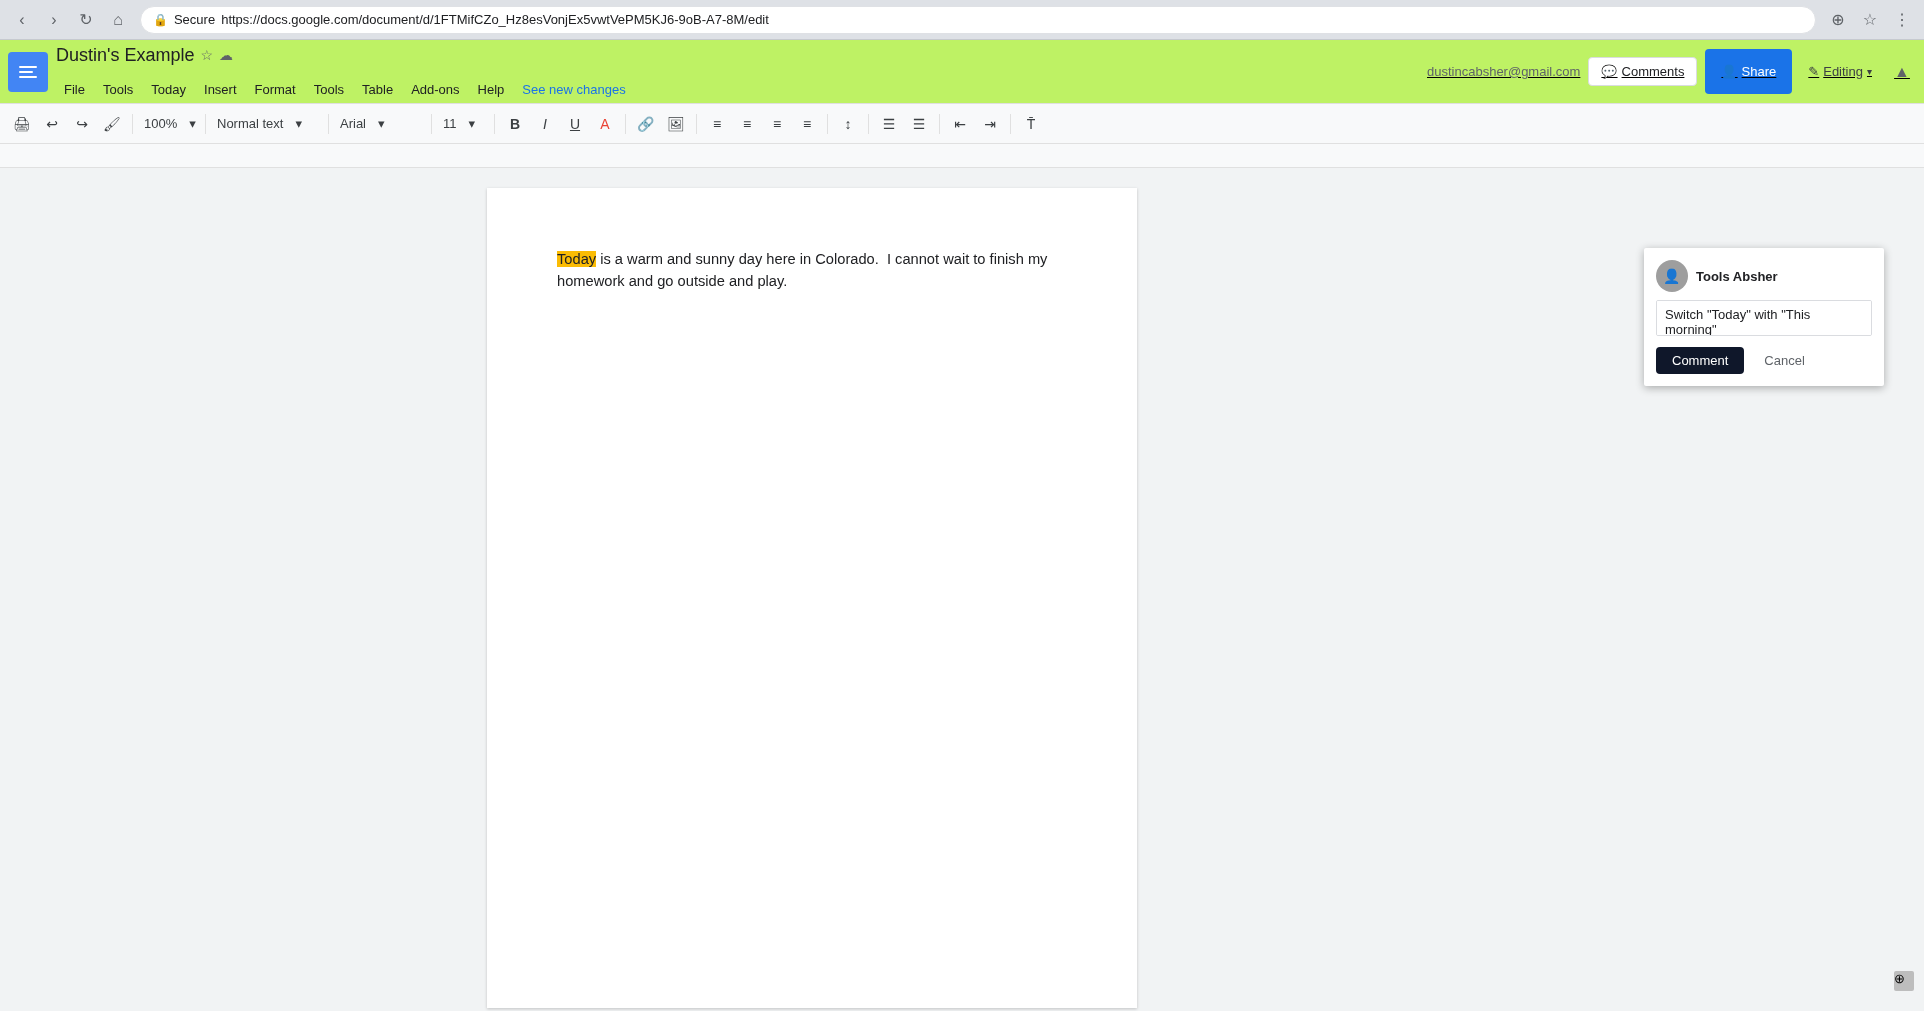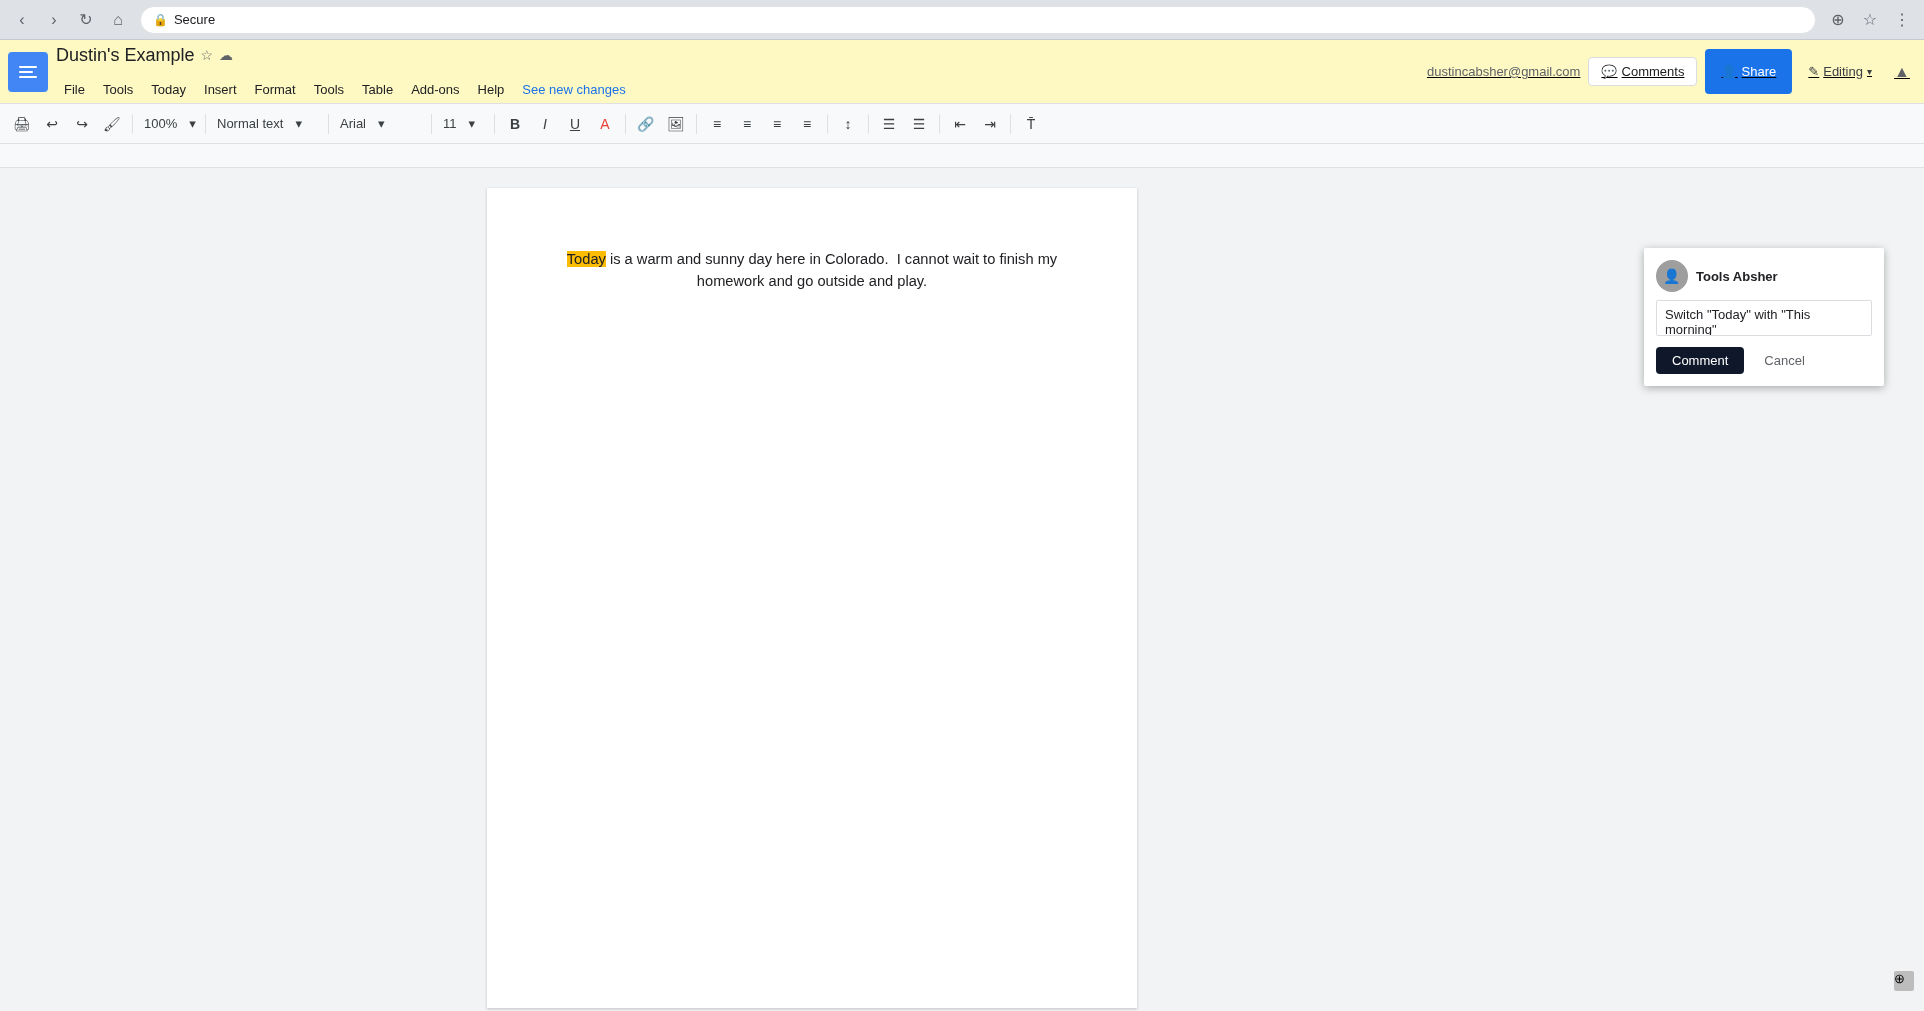--- a/index.html
+++ b/index.html
@@ -42,21 +42,21 @@
       font-size: 13px;
       color: #202124;
       border: 1px solid #dfe1e5;
     }
     .secure-icon { color: #188038; font-size: 12px; }
     .address-text { color: #202124; font-size: 13px; }
     .browser-right { display: flex; gap: 4px; align-items: center; }
 
     
     .app-header {
-      background: #fef9c3;
+      background: #bef264;
       height: 64px;
       display: flex;
       align-items: center;
       padding: 0 8px;
       border-bottom: 1px solid #e0e0e0;
       position: relative;
     }
     .app-logo {
       width: 40px; height: 40px;
       background: #4285f4;
@@ -231,21 +231,20 @@
       justify-content: center;
       padding: 20px 0;
     }
     .doc-page {
       background: white;
       width: 650px;
       min-height: 820px;
       box-shadow: 0 1px 3px rgba(0,0,0,0.2);
       padding: 60px 70px;
       position: relative;
-      text-align: center;
     }
     .doc-text {
       font-family: Arial, sans-serif;
       font-size: 11pt;
       line-height: 1.5;
       color: #202124;
     }
     .highlighted-word {
       background-color: #fbbc04;
       color: #202124;
@@ -346,20 +345,21 @@
 <div class="browser-chrome">
   <div class="browser-nav-buttons">
     <button class="nav-btn">‹</button>
     <button class="nav-btn">›</button>
     <button class="nav-btn">↻</button>
     <button class="nav-btn">⌂</button>
   </div>
   <div class="address-bar-wrap">
     <span class="secure-icon">🔒</span>
     <span class="secure-label">Secure</span>
+    <span class="address-text">https://docs.google.com/document/d/1FTMifCZo_Hz8esVonjEx5vwtVePM5KJ6-9oB-A7-8M/edit</span>
   </div>
   <div class="browser-right">
     <button class="nav-btn">⊕</button>
     <button class="nav-btn">☆</button>
     <button class="nav-btn">⋮</button>
   </div>
 </div>
 
 <div class="app-header">
   <div class="app-logo">

